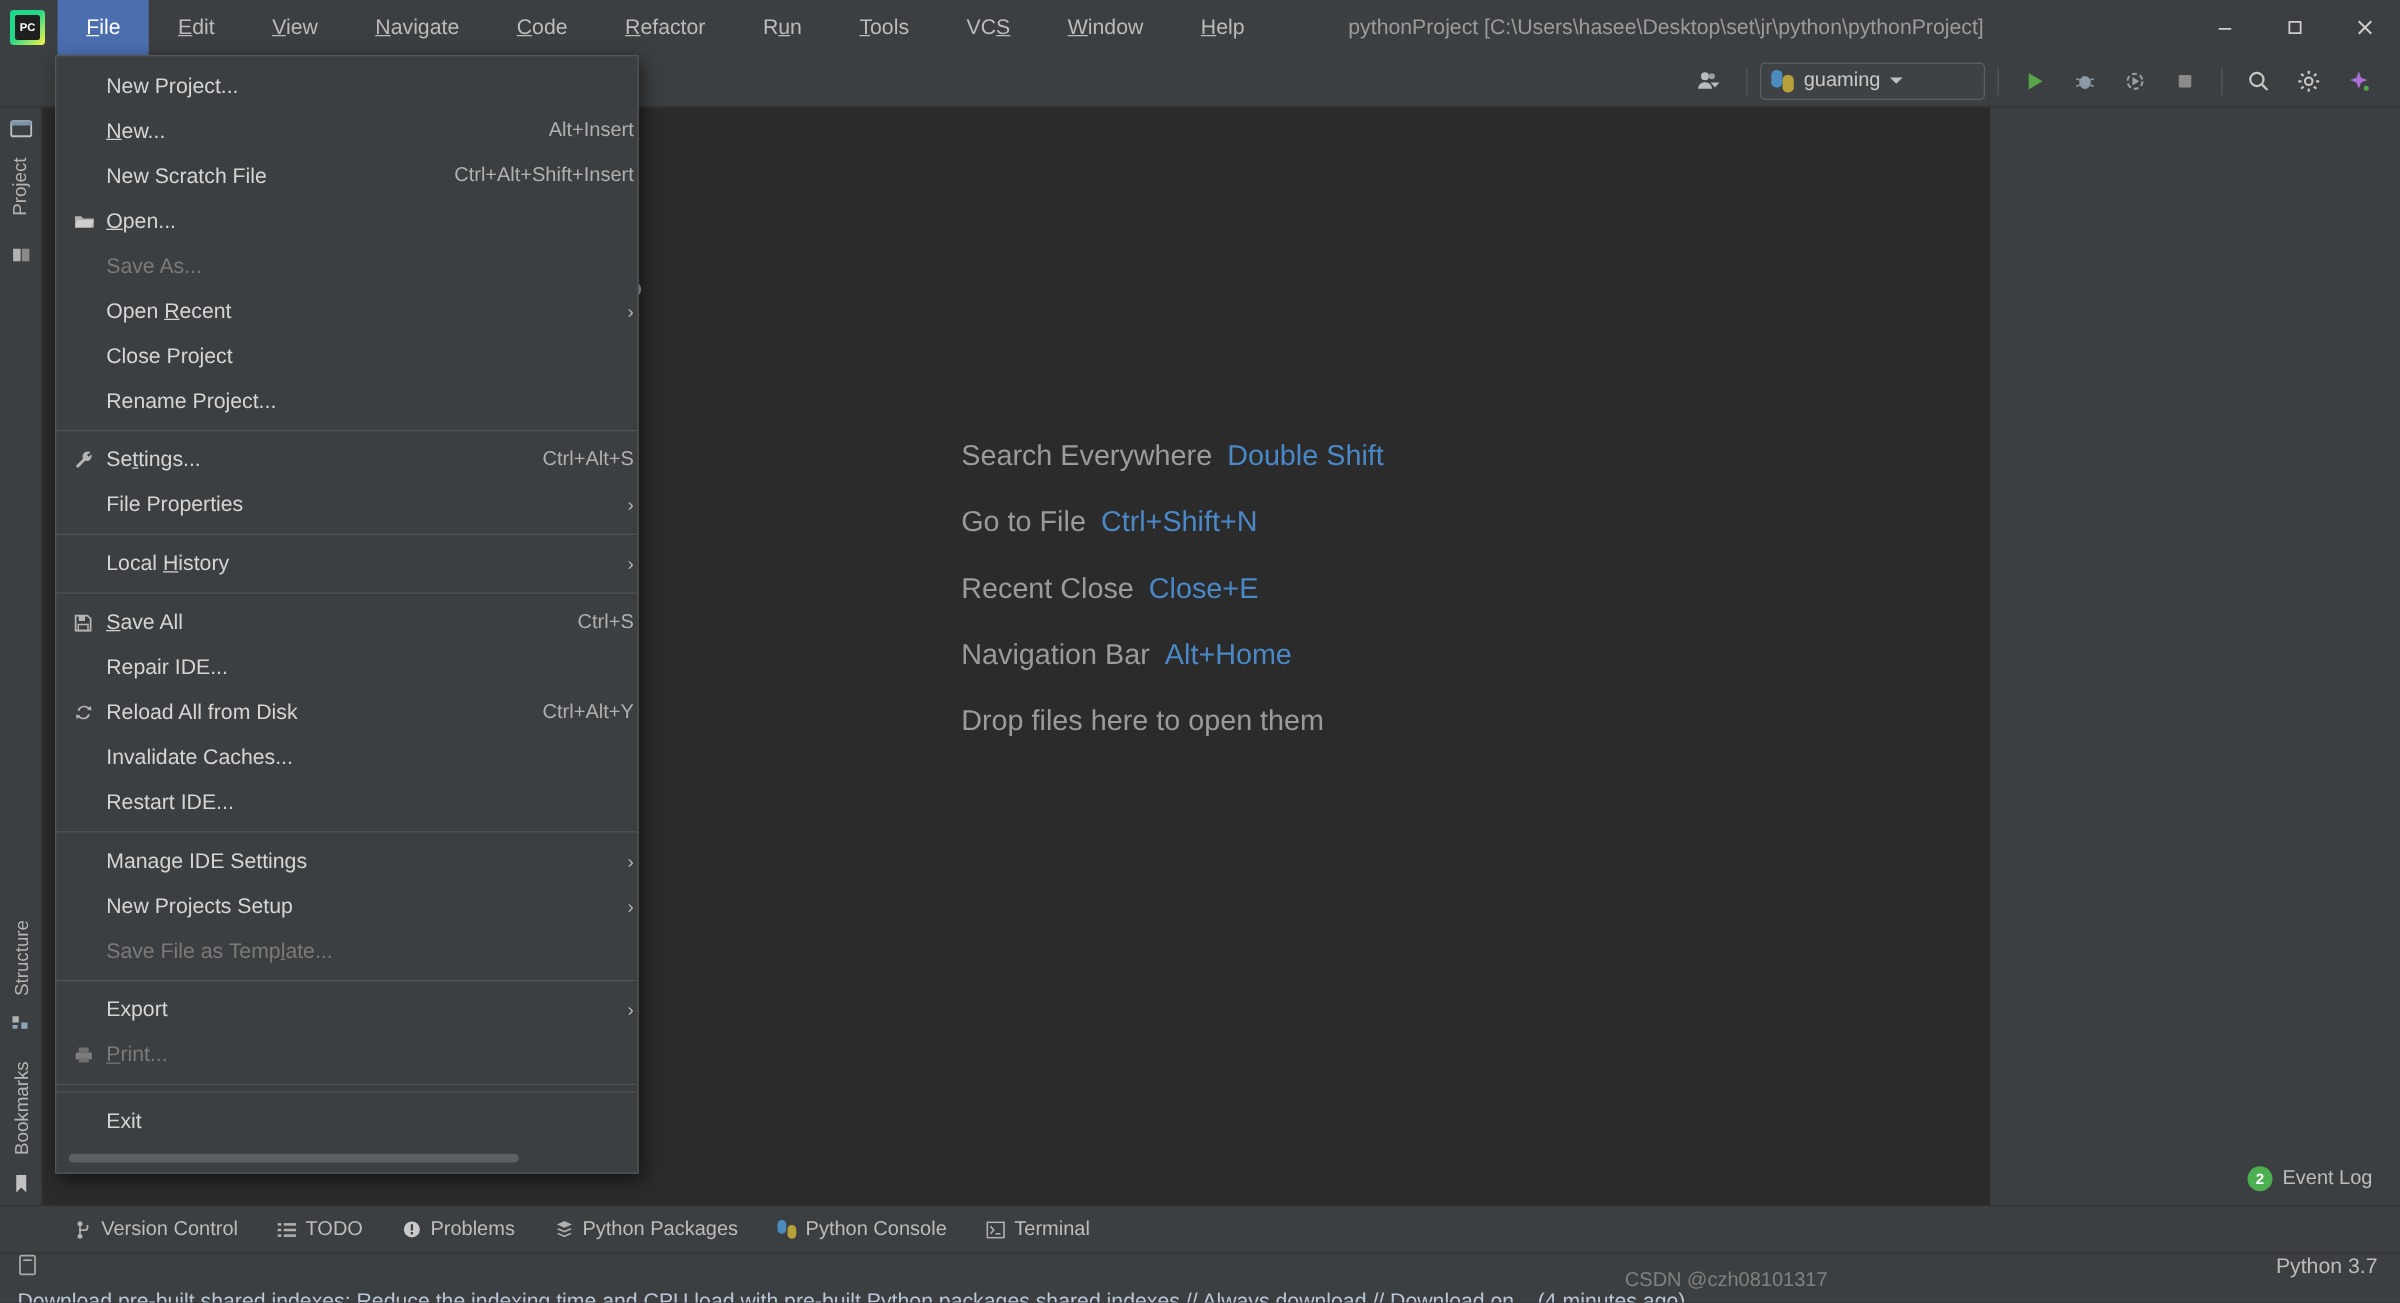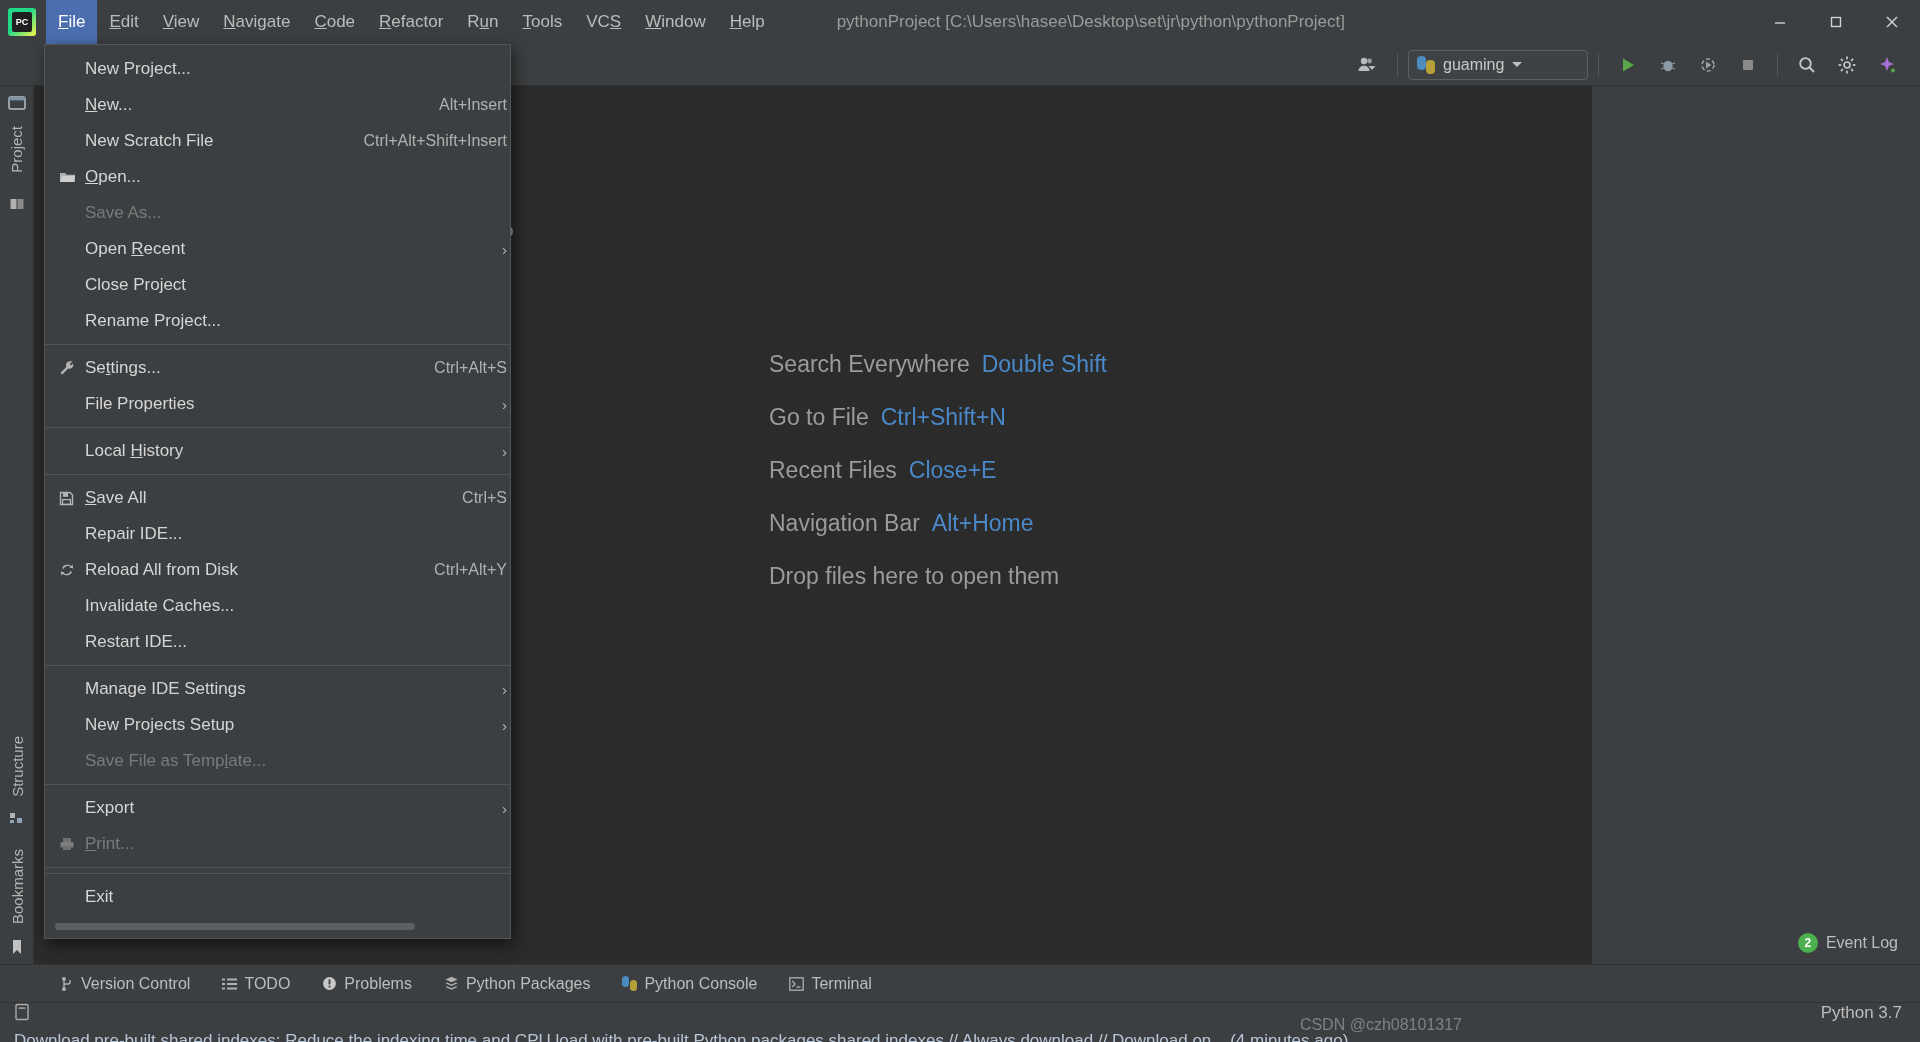--- a/index.html
+++ b/index.html
@@ -23,21 +23,21 @@
     background: linear-gradient(135deg,#21d789 0%,#21d789 45%,#fcf84a 100%);
     display: flex; align-items: center; justify-content: center;
   }
   .pc-logo .inner {
     width: 20px; height: 20px; background: #1f1f1f; border-radius: 2px;
     color: #ffffff; font-size: 9px; font-weight: bold; line-height: 20px; text-align: center;
     font-family: "Liberation Sans", sans-serif;
   }
   .menu-items { display: flex; align-items: center; height: 44px; }
   .menu-item {
-    padding: 0 12px; height: 44px; line-height: 44px; color: #bbbbbb;
+    padding: 0 23px; height: 44px; line-height: 44px; color: #bbbbbb;
     font-size: 17px; cursor: default; white-space: nowrap;
   }
   .menu-item.active { background: #4b6eaf; color: #ffffff; }
   .menu-item u { text-decoration: underline; }
   .project-title {
     margin-left: 60px; color: #9b9b9b; font-size: 17px; white-space: nowrap;
   }
   .win-controls {
     position: absolute; right: 0; top: 0; height: 44px; display: flex; align-items: center;
   }
@@ -324,21 +324,21 @@
     <div class="hints">
       <div class="hint-row">
         <span class="hint-label">Search Everywhere</span>
         <span class="hint-key">Double Shift</span>
       </div>
       <div class="hint-row">
         <span class="hint-label">Go to File</span>
         <span class="hint-key">Ctrl+Shift+N</span>
       </div>
       <div class="hint-row">
-        <span class="hint-label">Recent Files</span>
+        <span class="hint-label">Recent Close</span>
         <span class="hint-key">Close+E</span>
       </div>
       <div class="hint-row">
         <span class="hint-label">Navigation Bar</span>
         <span class="hint-key">Alt+Home</span>
       </div>
       <div class="hint-row">
         <span class="hint-label">Drop files here to open them</span>
       </div>
     </div>

